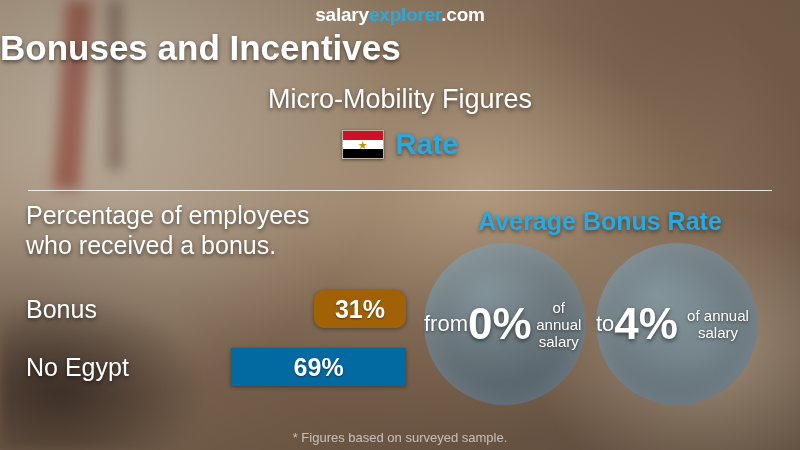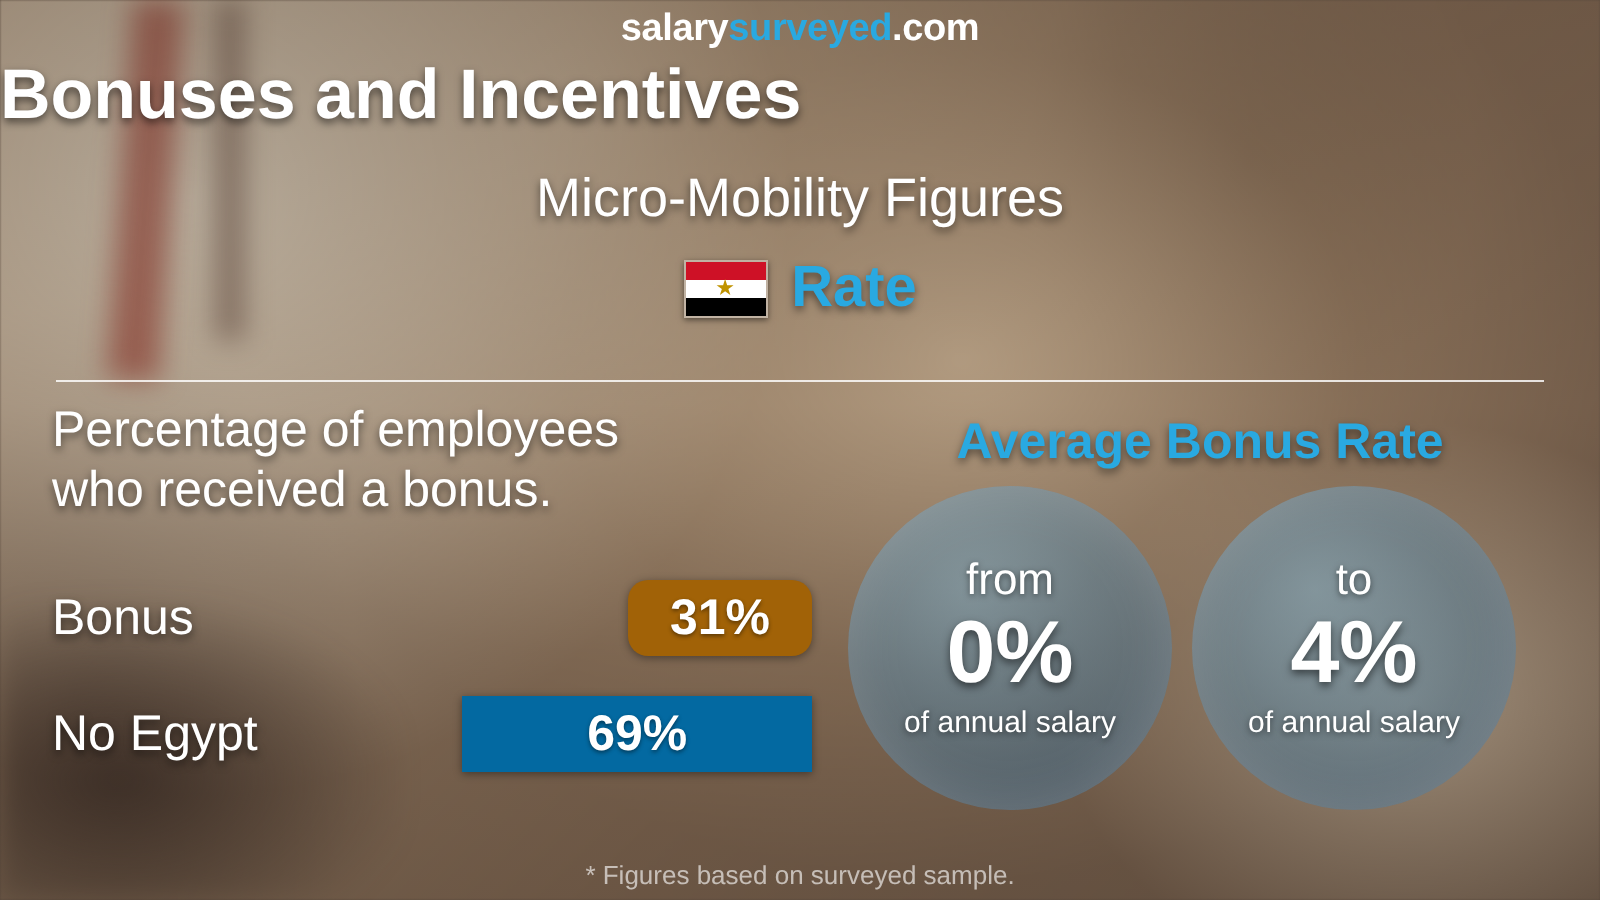--- a/index.html
+++ b/index.html
@@ -204,21 +204,21 @@
     text-shadow: 0 2px 4px rgba(0,0,0,0.5);
   }
   .bubble {
     position: absolute;
     width: 162px;
     height: 162px;
     border-radius: 50%;
     background: radial-gradient(circle at 38% 32%, rgba(120,170,200,0.55) 0%, rgba(70,120,155,0.48) 55%, rgba(45,85,120,0.55) 100%);
     box-shadow: inset 0 0 28px rgba(255,255,255,0.18);
     display: flex;
-    flex-direction: column;
+    flex-direction: row;
     align-items: center;
     justify-content: center;
     color: #ffffff;
     text-align: center;
   }
   .bubble-from { left: 424px; top: 243px; }
   .bubble-to   { left: 596px; top: 243px; }
   .bubble .word {
     font-size: 22px;
     line-height: 24px;
@@ -252,21 +252,21 @@
 
 <div id="page">
 
   <div class="bg"></div>
   <div class="bg-stripe stripe-a"></div>
   <div class="bg-stripe stripe-b"></div>
   <div class="bg-dark"></div>
   <div class="bg-veil"></div>
 
   <div class="brand">
-    <span class="salary">salary</span><span class="explorer">surveyed</span><span class="dotcom">.com</span>
+    <span class="salary">salary</span><span class="explorer">explorer</span><span class="dotcom">.com</span>
   </div>
 
   <div class="title">Bonuses and Incentives</div>
   <div class="subtitle">Micro-Mobility Figures</div>
 
   <div class="country-row">
     <div class="flag">
       <div class="band b1"></div>
       <div class="band b2"></div>
       <div class="band b3"></div>

